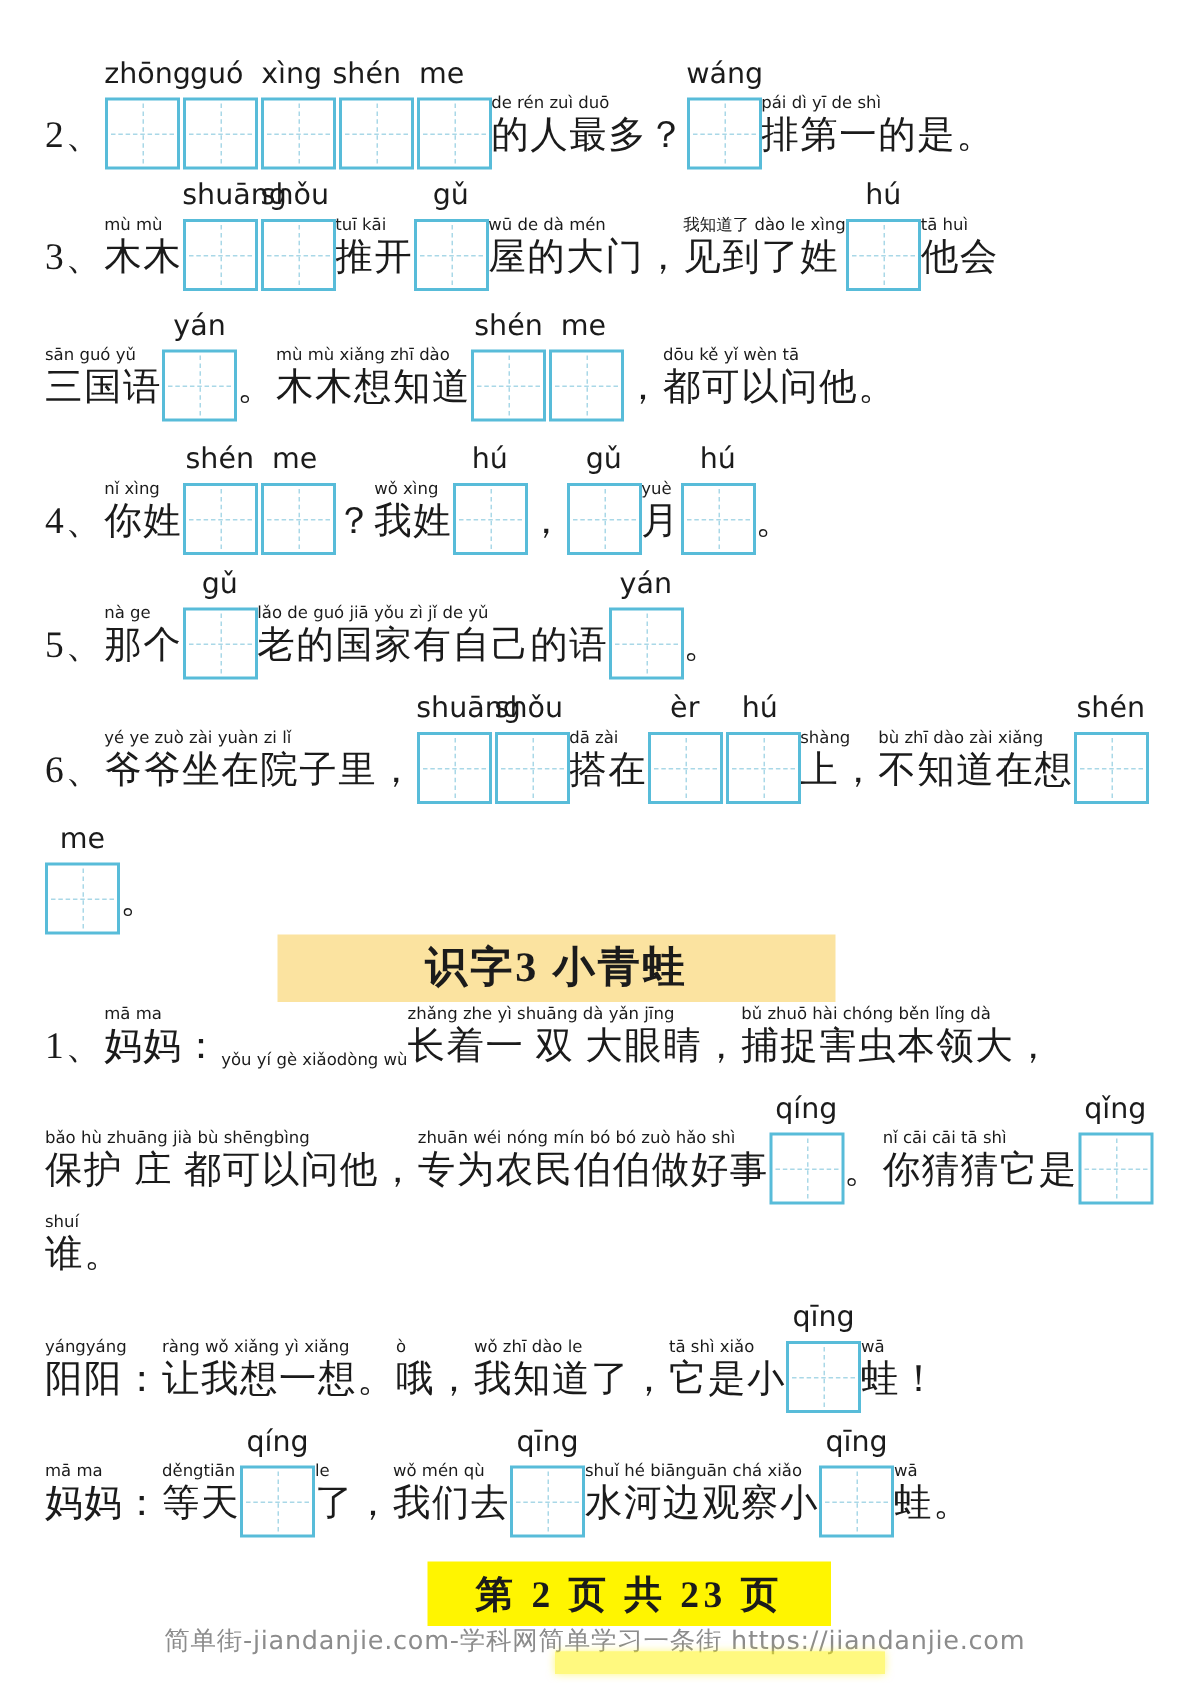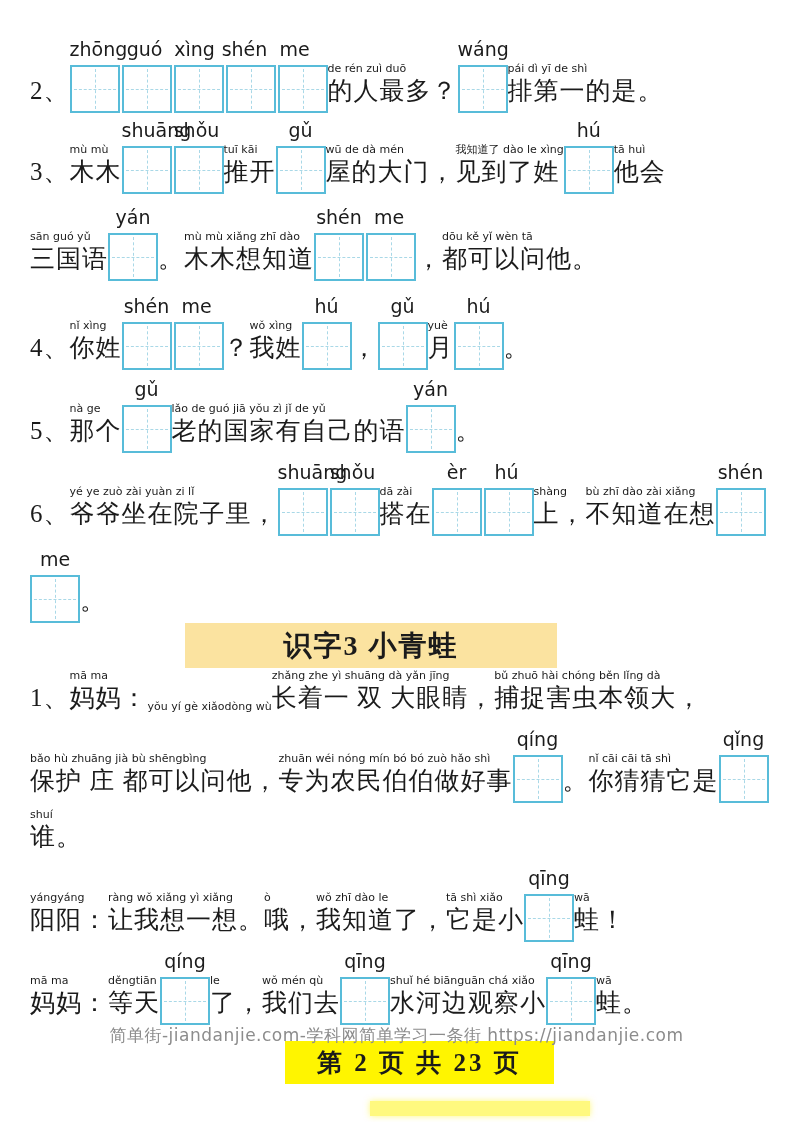--- a/index.html
+++ b/index.html
@@ -68,21 +68,21 @@
     font-family:"Liberation Serif","DejaVu Serif",serif;
   }
   
   .footer-wrap{margin-top:16px;}
   .footer-badge{
     display:inline-block;margin-left:255px;padding:5px 32px;background:var(--footer-bg);
     font-size:25px;font-weight:bold;letter-spacing:3px;
     font-family:"Liberation Serif","DejaVu Serif",serif;
   }
   .watermark{
-    position:absolute;left:0;right:0;top:1024px;text-align:center;
+    position:absolute;left:0;right:0;top:1082px;text-align:center;
     font-size:17px;color:var(--watermark);letter-spacing:0.5px;
   }
   .ghost-band{
     position:absolute;left:370px;top:1101px;width:220px;height:15px;
     background:rgba(255,243,0,0.5);
     box-shadow:0 0 6px rgba(255,243,0,0.5);
   }
 </style>
 </head>
 <body>

